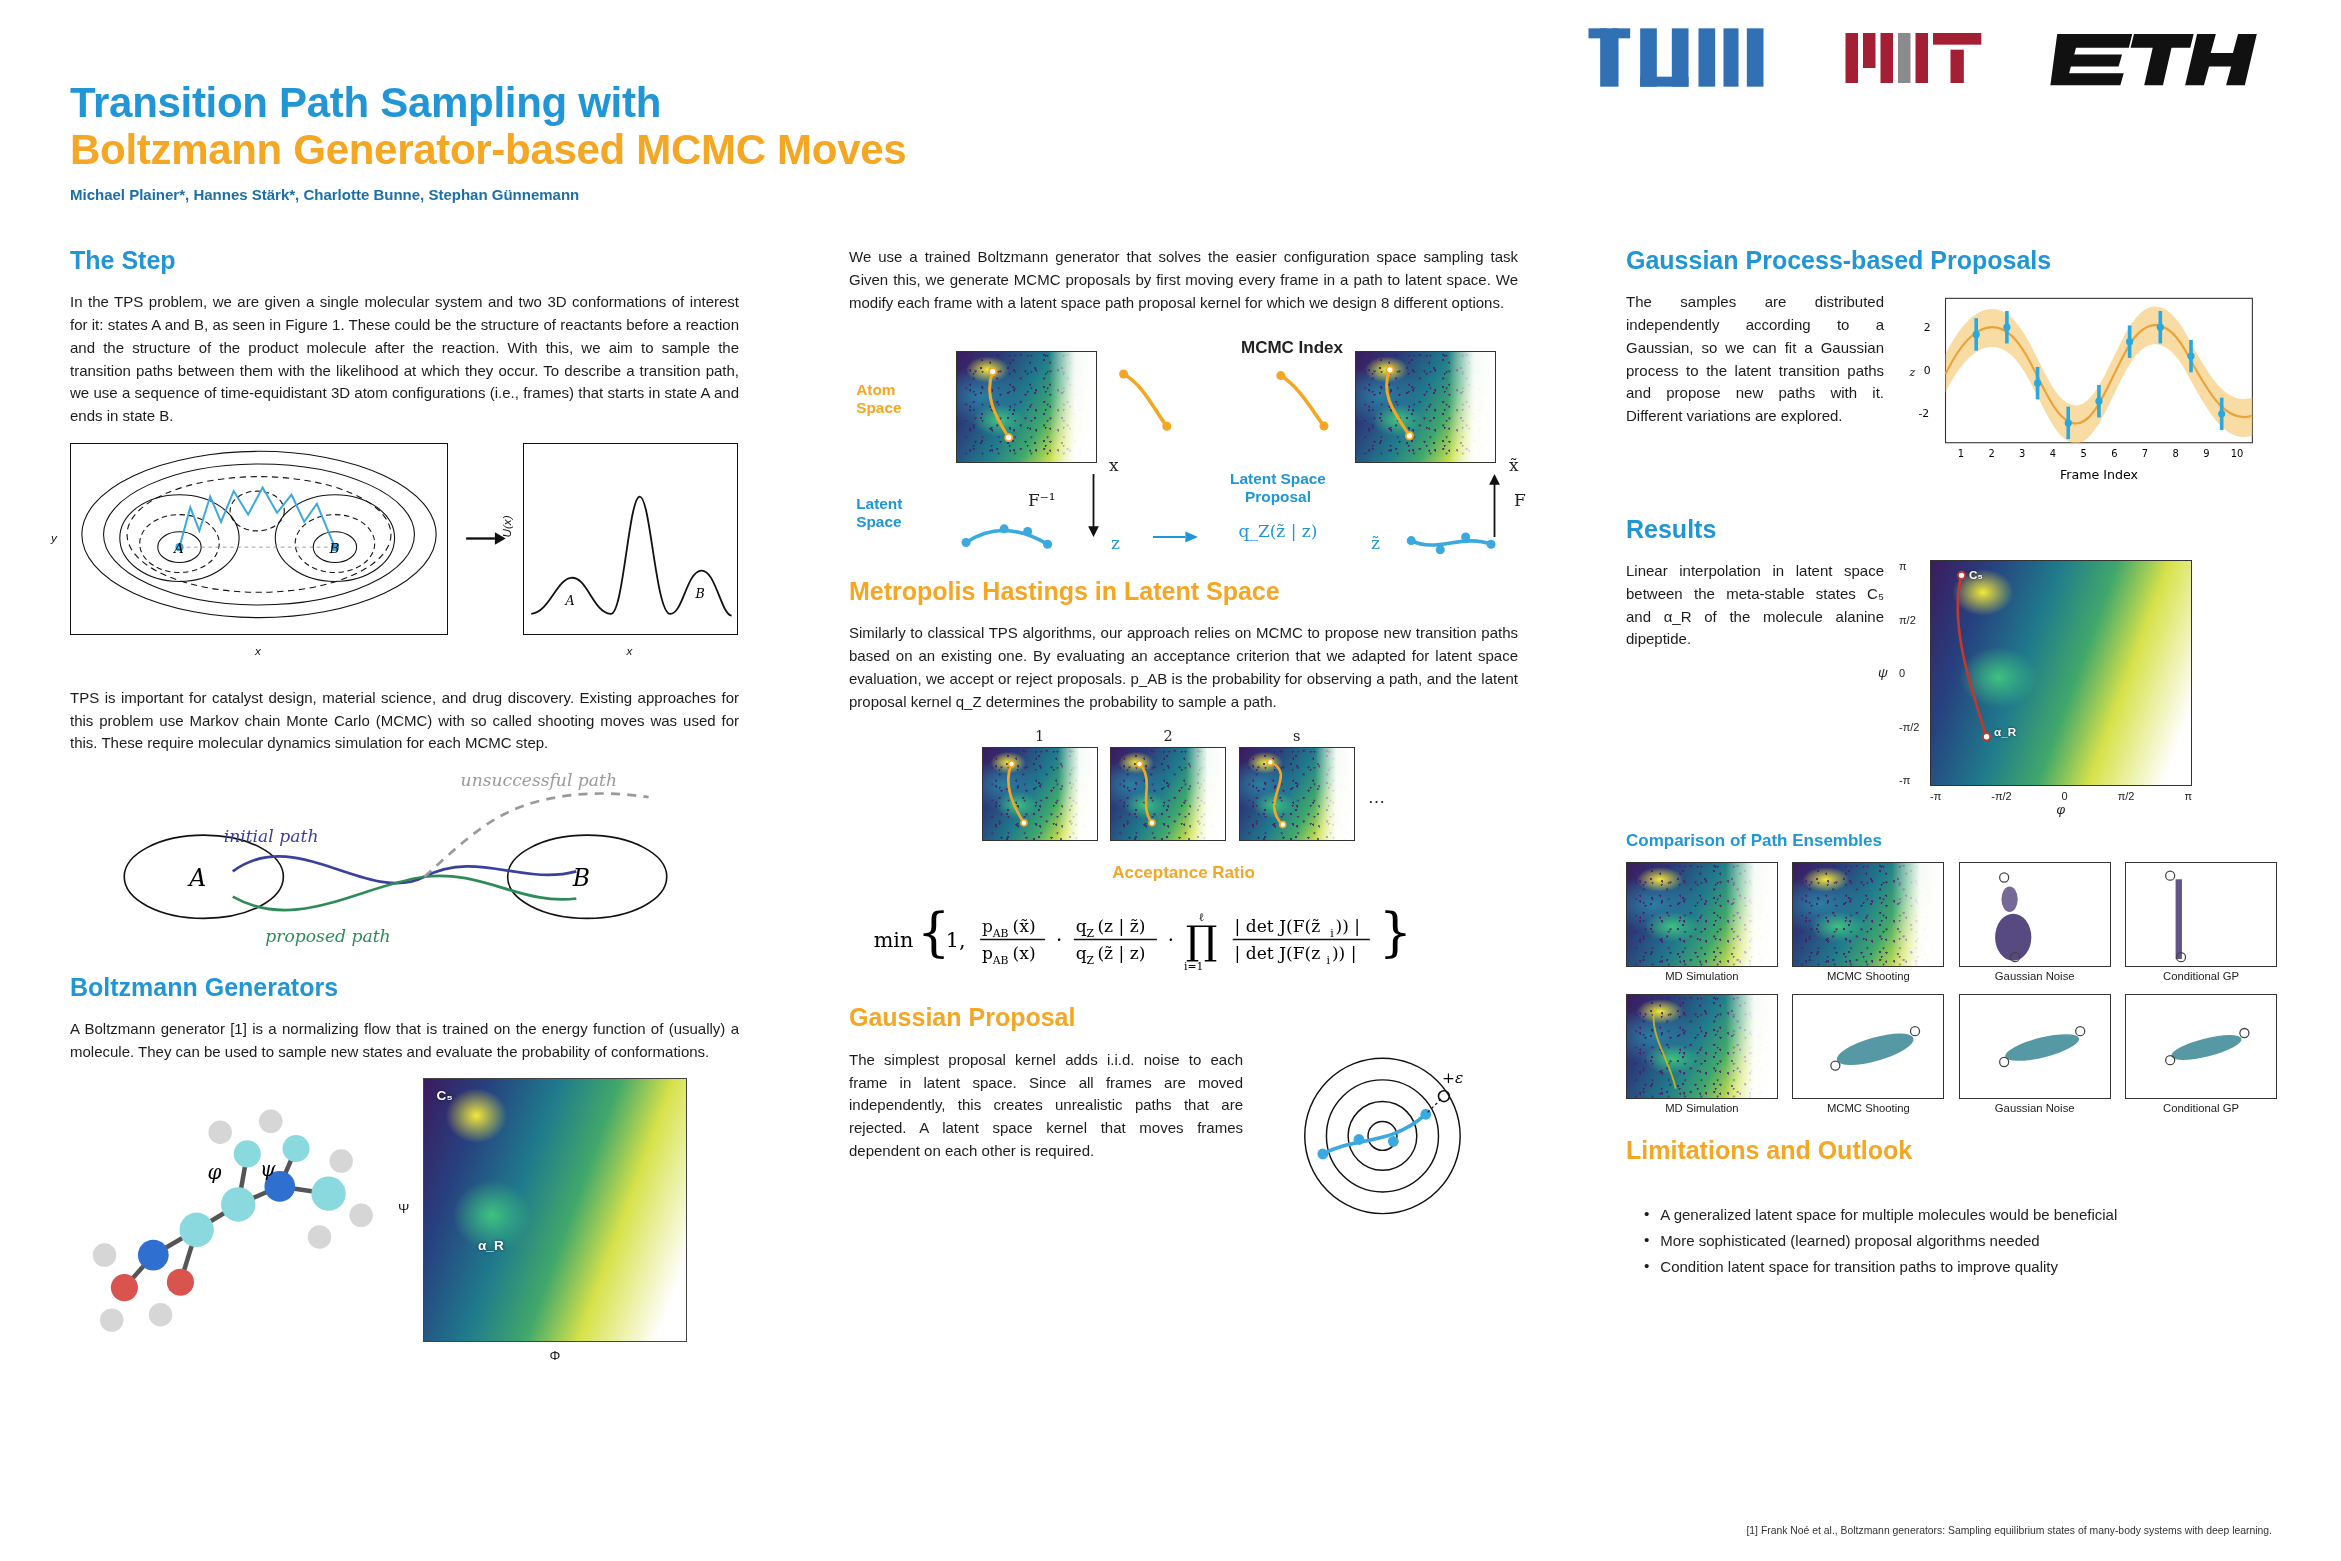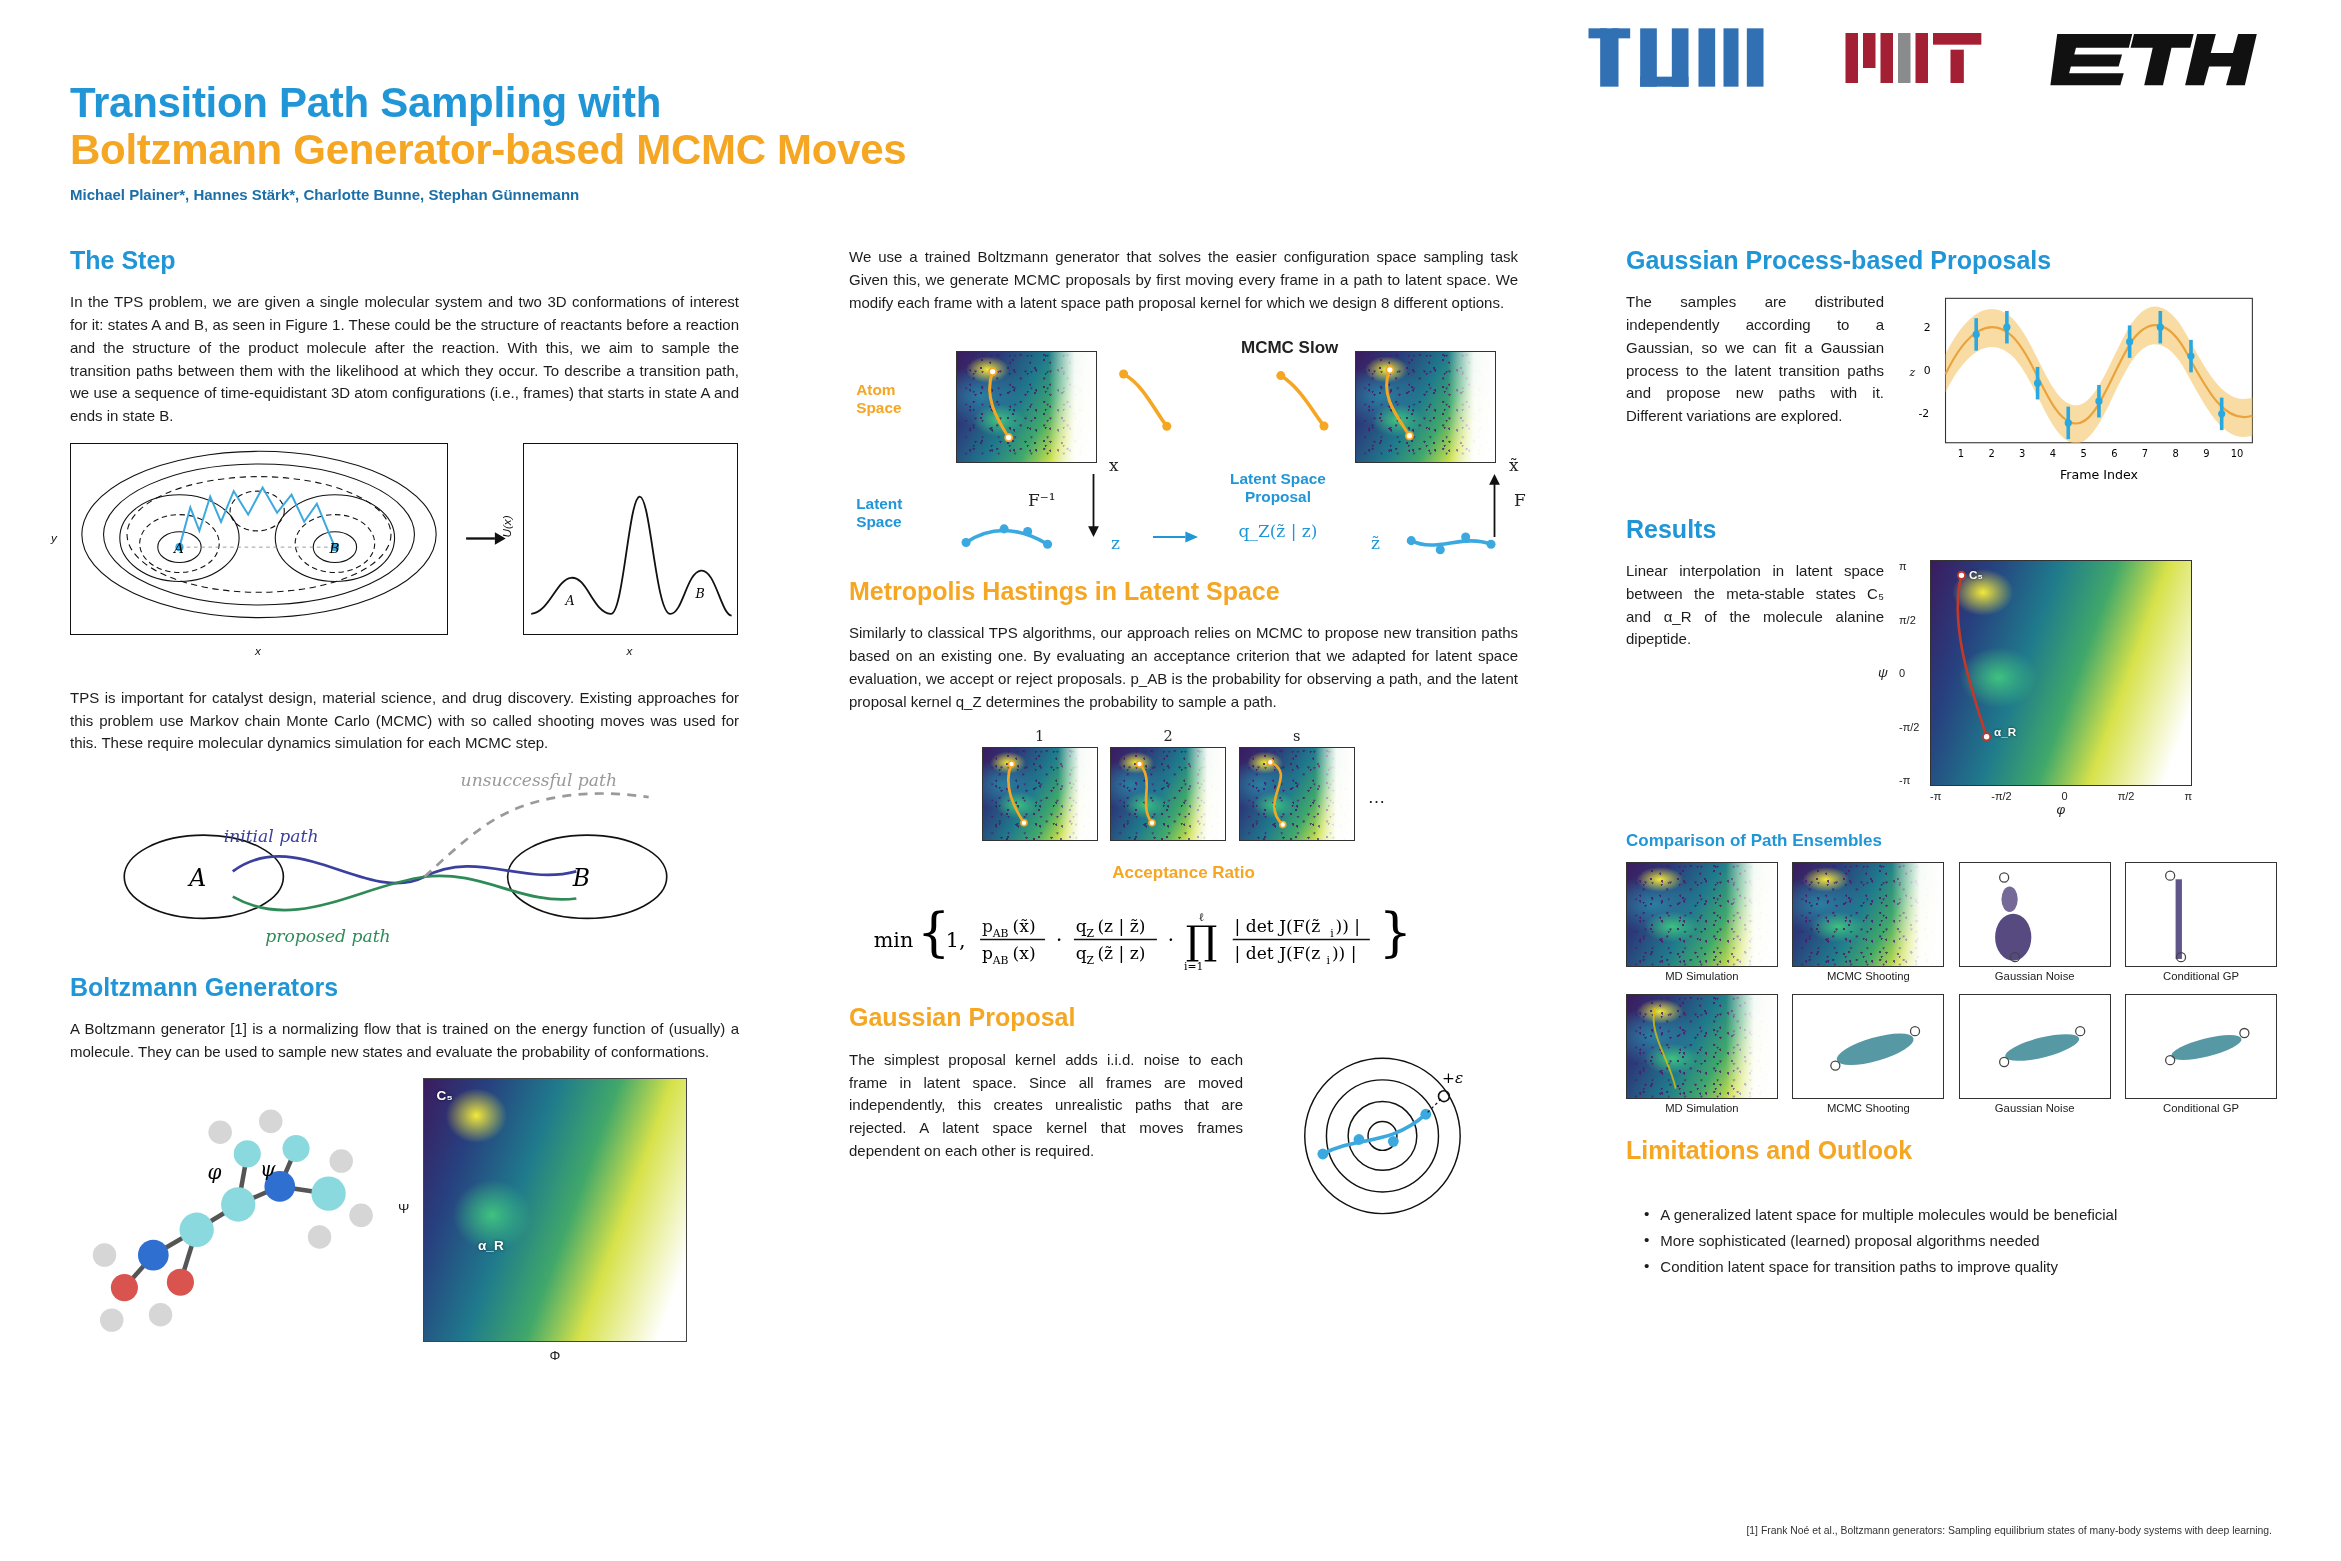--- a/index.html
+++ b/index.html
@@ -396,21 +396,21 @@
           <path d="M40 22 C 30 50, 44 74, 58 96" fill="none" stroke="#f5a623" stroke-width="3.4"></path>
           <circle cx="40" cy="22" r="4" fill="#fff" stroke="#f5a623" stroke-width="2"></circle>
           <circle cx="58" cy="96" r="4" fill="#fff" stroke="#f5a623" stroke-width="2"></circle>
         </svg>
       </div>
       <svg style="position:absolute;left:262px;top:36px;" width="99" height="72" viewBox="0 0 110 80">
         <path d="M14 10 C 36 22, 48 50, 62 68" fill="none" stroke="#f5a623" stroke-width="4"></path>
         <circle cx="14" cy="10" r="5" fill="#f5a623"></circle>
           <circle cx="62" cy="68" r="5" fill="#f5a623"></circle>
       </svg>
-      <div style="position:absolute;left:392px;top:9px;" class="lbl-dark">MCMC Slow</div>
+      <div style="position:absolute;left:392px;top:9px;" class="lbl-dark">MCMC Index</div>
 
       <div class="hm" style="position:absolute;left:506px;top:22px;width:141px;height:112px;border:0.9px solid #333;">
         <div class="speckle"></div>
           <div class="white-right"></div>
         <svg class="path-curve" viewBox="0 0 156 124">
           <path d="M38 20 C 26 48, 46 72, 60 94" fill="none" stroke="#f5a623" stroke-width="3.4"></path>
           <circle cx="38" cy="20" r="4" fill="#fff" stroke="#f5a623" stroke-width="2"></circle>
           <circle cx="60" cy="94" r="4" fill="#fff" stroke="#f5a623" stroke-width="2"></circle>
         </svg>
       </div>

